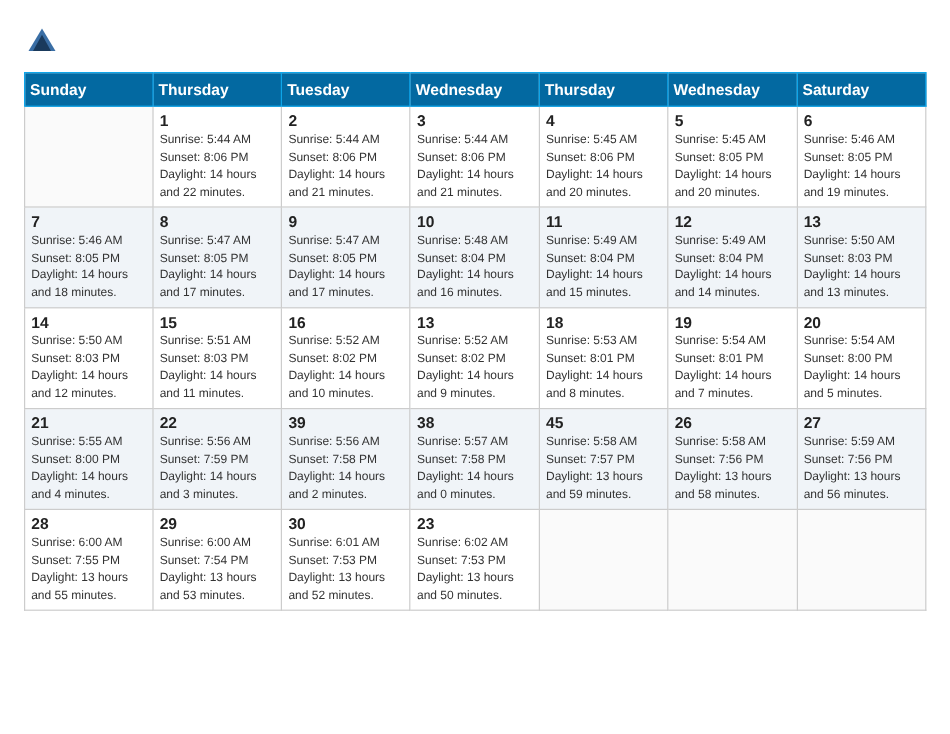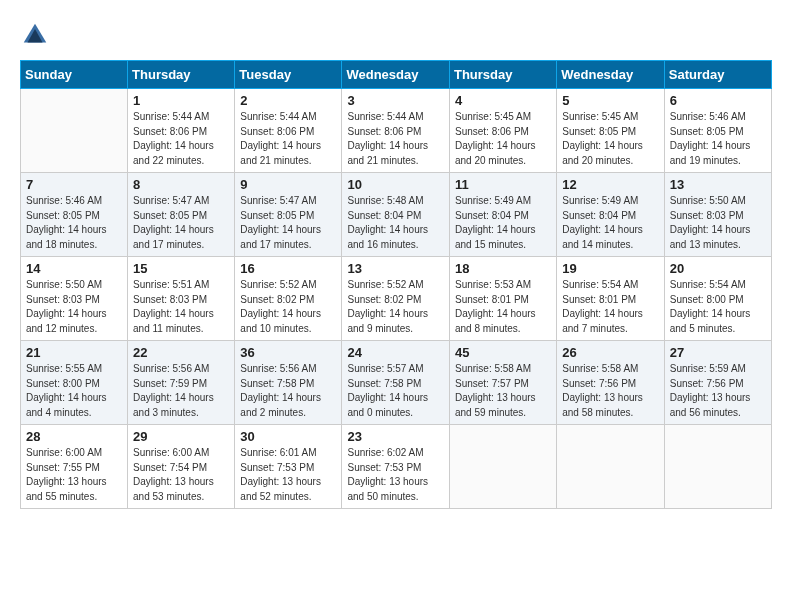--- a/index.html
+++ b/index.html
@@ -211,25 +211,25 @@
       <tr>
         <td>
           <span class="day-number">21</span>
           <div class="day-info">Sunrise: 5:55 AM<br>Sunset: 8:00 PM<br>Daylight: 14 hours<br>and 4 minutes.</div>
         </td>
         <td>
           <span class="day-number">22</span>
           <div class="day-info">Sunrise: 5:56 AM<br>Sunset: 7:59 PM<br>Daylight: 14 hours<br>and 3 minutes.</div>
         </td>
         <td>
-          <span class="day-number">36</span>
+          <span class="day-number">39</span>
           <div class="day-info">Sunrise: 5:56 AM<br>Sunset: 7:58 PM<br>Daylight: 14 hours<br>and 2 minutes.</div>
         </td>
         <td>
-          <span class="day-number">24</span>
+          <span class="day-number">38</span>
           <div class="day-info">Sunrise: 5:57 AM<br>Sunset: 7:58 PM<br>Daylight: 14 hours<br>and 0 minutes.</div>
         </td>
         <td>
           <span class="day-number">45</span>
           <div class="day-info">Sunrise: 5:58 AM<br>Sunset: 7:57 PM<br>Daylight: 13 hours<br>and 59 minutes.</div>
         </td>
         <td>
           <span class="day-number">26</span>
           <div class="day-info">Sunrise: 5:58 AM<br>Sunset: 7:56 PM<br>Daylight: 13 hours<br>and 58 minutes.</div>
         </td>

